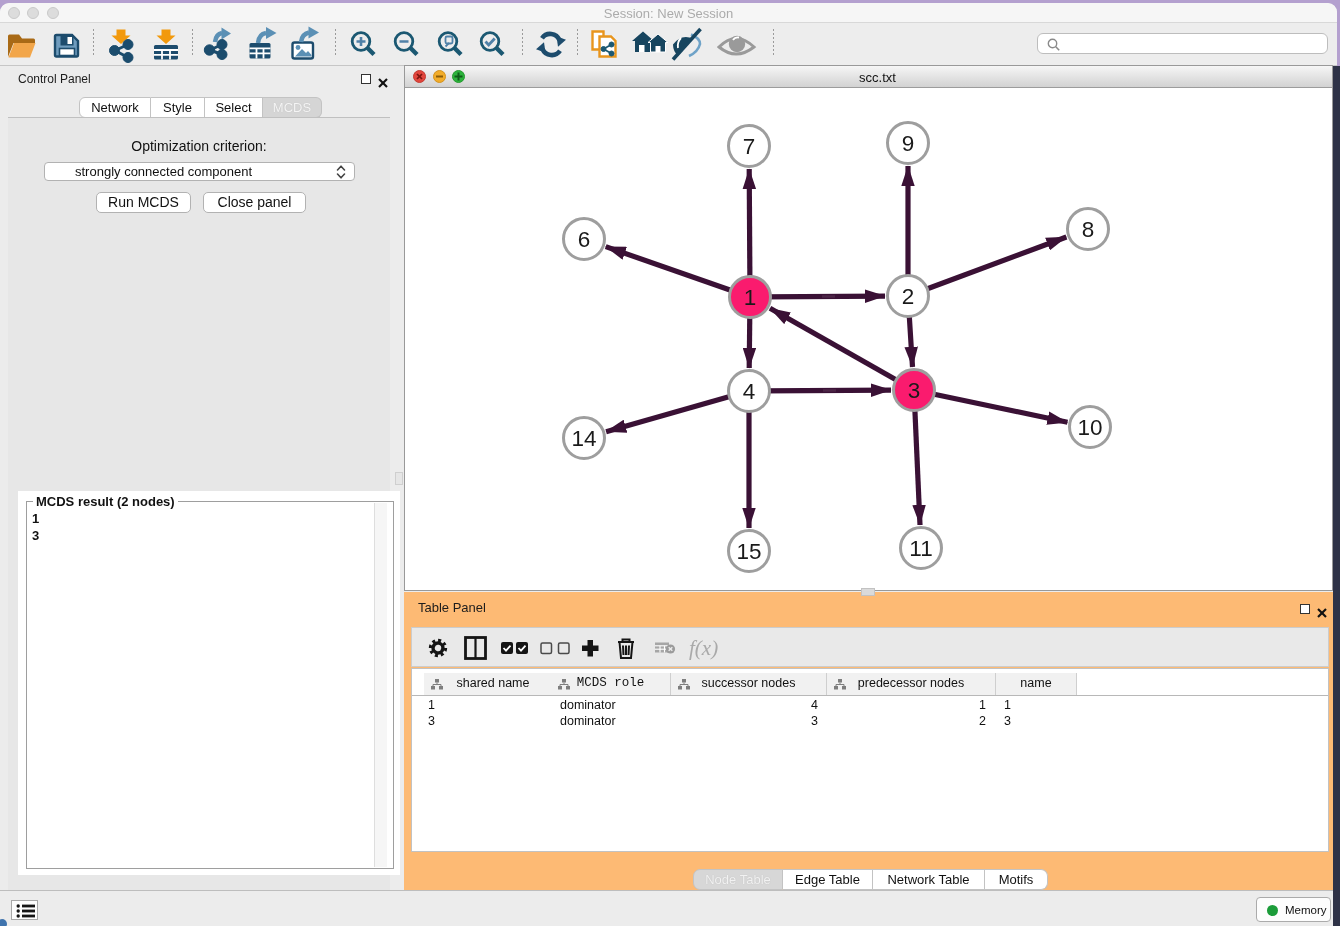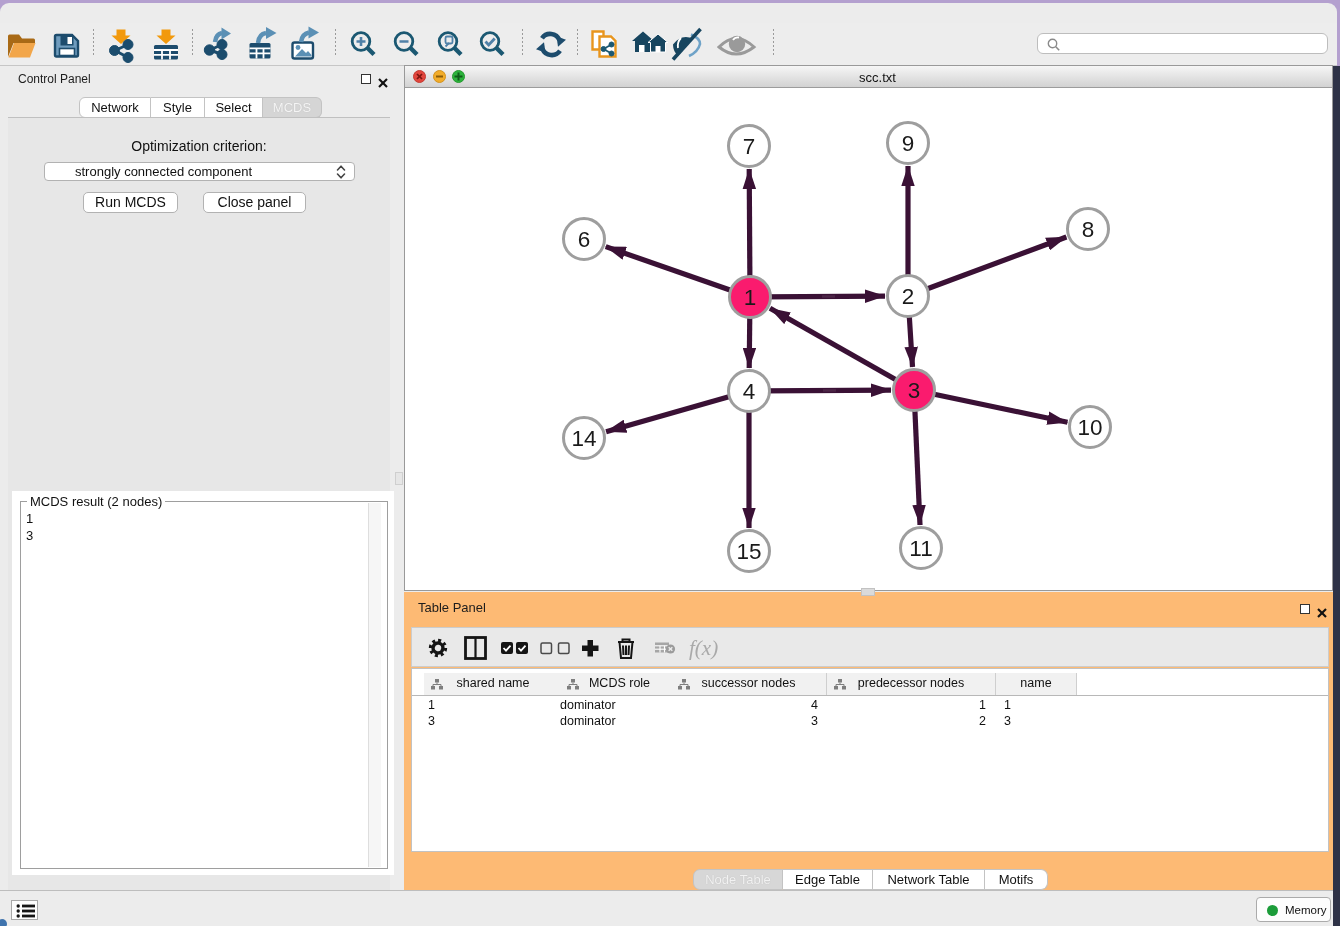--- a/index.html
+++ b/index.html
@@ -14,21 +14,21 @@
 .tsep { top:6px; width:1px; height:28px; background-image:linear-gradient(#9a9a9a 50%, rgba(0,0,0,0) 50%); background-size:1px 4px; }
 #searchbox { left:1037px; top:10px; width:291px; height:21px; background:#fff; border:1px solid #bdbdbd; border-radius:6px; }
 
 #cptitle { left:18px; top:69px; font-size:12px; color:#1d1d1d; }
 .floatbtn { width:10px; height:10px; border:1.5px solid #333; background:#fff; }
 .tab { top:94px; height:21px; border:1px solid #c3c3c3; background:#fff; font-size:13px; color:#111; text-align:center; line-height:19px; border-left:none; }
 #tabcontent { left:8px; top:114px; width:382px; height:776px; background:#e7e7e7; border-top:1px solid #c0c0c0; }
 #optlabel { left:0px; top:20px; width:382px; text-align:center; font-size:14px; color:#111; }
 #combo { left:36px; top:44px; width:311px; height:19px; background:#fff; border:1px solid #b2b2b2; border-radius:4px; font-size:13px; color:#111; line-height:17px; padding-left:30px; }
 .btn { top:74px; height:21px; background:#fff; border:1px solid #b2b2b2; border-radius:5px; font-size:14px; color:#111; text-align:center; line-height:19px; }
-#whitepanel { left:4px; top:373px; width:382px; height:384px; background:#fff; }
+#whitepanel { left:10px; top:373px; width:382px; height:384px; background:#fff;font-weight:bold; }
 #fieldset { left:8px; top:10px; width:368px; height:368px; border:1px solid #9e9e9e; }
 #legend { left:6px; top:-8px; background:#fff; padding:0 3px; font-size:13px; color:#111; }
 #mcdstext { left:5px; top:9px; font-size:13px; color:#111; line-height:16.5px; }
 #resscroll { right:6px; top:1px; width:13px; height:364px; background:#f6f6f6; border-left:1px solid #dedede; }
 
 #netwin { left:404px; top:62px; width:929px; height:526px; background:#fff; border:1px solid #999;padding-left:44px; }
 #nettitle { left:0; top:0; width:927px; height:22px; background:linear-gradient(#f6f6f6,#d2d2d2); border-bottom:1px solid #9c9c9c; }
 .mac { width:13px; height:13px; border-radius:50%; top:4px; }
 #nettitletext { top:4px; left:9px; width:927px; text-align:center; font-size:13px; color:#111; }
 
@@ -44,20 +44,26 @@
 .btab { top:277px; height:21px; border:1px solid #c3c3c3; border-left:none; background:#fff; font-size:13px; color:#111; text-align:center; line-height:19px; }
 
 #statusbar { left:0; top:887px; width:1337px; height:36px; background:#ececec; border-top:1px solid #bdbdbd;padding-left:16px; }
 #memorybtn { left:1256px; top:6px; width:75px; height:25px; background:#fdfdfd; border:1px solid #ababab; border-radius:4px; }
 #listbtn { left:11px; top:9px; width:27px; height:20px; background:#fdfdfd; border:1px solid #a8a8a8; }
 #rightstrip { left:1333px; top:66px; width:7px; height:860px; z-index:50; background:#2e3247; }
 </style>
 </head>
 <body>
 <div class="abs" id="win">
+  <div class="abs" id="titlebar">
+    <div class="abs tl" style="left:8px;"></div>
+    <div class="abs tl" style="left:27px;"></div>
+    <div class="abs tl" style="left:47px;"></div>
+    <div class="abs" id="wtitle">Session: New Session</div>
+  </div>
   <div class="abs" id="toolbar">
     <div class="abs tsep" style="left:93px;"></div>
     <div class="abs tsep" style="left:192px;"></div>
     <div class="abs tsep" style="left:335px;"></div>
     <div class="abs tsep" style="left:522px;"></div>
     <div class="abs tsep" style="left:577px;"></div>
     <div class="abs tsep" style="left:773px;"></div>
     <div class="abs" id="toolicons" style="left:0;top:0;width:1337px;height:42px;">
     <svg width="1337" height="42" viewBox="0 0 1337 42">
 
@@ -220,21 +226,21 @@
   <div class="abs" id="tabcontent">
     <div class="abs" id="optlabel">Optimization criterion:</div>
     <div class="abs" id="combo">strongly connected component
       <svg width="10" height="14" style="position:absolute;right:8px;top:2px;" viewBox="0 0 10 14">
           <g fill="none" stroke="#444" stroke-width="1.6" stroke-linecap="round" stroke-linejoin="round">
             <path d="M1.5,5 L5,1.2 L8.5,5"></path>
             <path d="M1.5,9 L5,12.8 L8.5,9"></path>
           </g>
         </svg>
     </div>
-    <div class="abs btn" style="left:75px;width:95px;">Run MCDS</div>
+    <div class="abs btn" style="left:88px;width:95px;">Run MCDS</div>
     <div class="abs btn" style="left:195px;width:103px;">Close panel</div>
     <div class="abs" id="whitepanel">
       <div class="abs" id="fieldset">
         <div class="abs" id="legend">MCDS result (2 nodes)</div>
         <div class="abs" id="mcdstext">1<br>3</div>
         <div class="abs" id="resscroll"></div>
       </div>
     </div>
   </div>
 
@@ -384,21 +390,21 @@
             </g>
             <g stroke="#7e7e7e" stroke-width="1">
               <line x1="6" y1="3.5" x2="6" y2="5.5"></line>
               <line x1="2" y1="5.5" x2="10" y2="5.5"></line>
               <line x1="2" y1="5.5" x2="2" y2="7"></line>
               <line x1="10" y1="5.5" x2="10" y2="7"></line>
             </g>
           </svg>
           <div class="abs thlbl">shared name</div>
         </div>
-      <div class="abs th" style="left:148px;width:120px;">
+      <div class="abs th" style="left:139px;width:120px;font-family:Liberation Mono, monospace;">
           <svg class="hico" width="12" height="11" viewBox="0 0 12 11">
             <g fill="#7e7e7e">
               <rect x="4" y="0" width="4" height="3.5"></rect>
               <rect x="0" y="7" width="4" height="3.5"></rect>
               <rect x="8" y="7" width="4" height="3.5"></rect>
             </g>
             <g stroke="#7e7e7e" stroke-width="1">
               <line x1="6" y1="3.5" x2="6" y2="5.5"></line>
               <line x1="2" y1="5.5" x2="10" y2="5.5"></line>
               <line x1="2" y1="5.5" x2="2" y2="7"></line>

